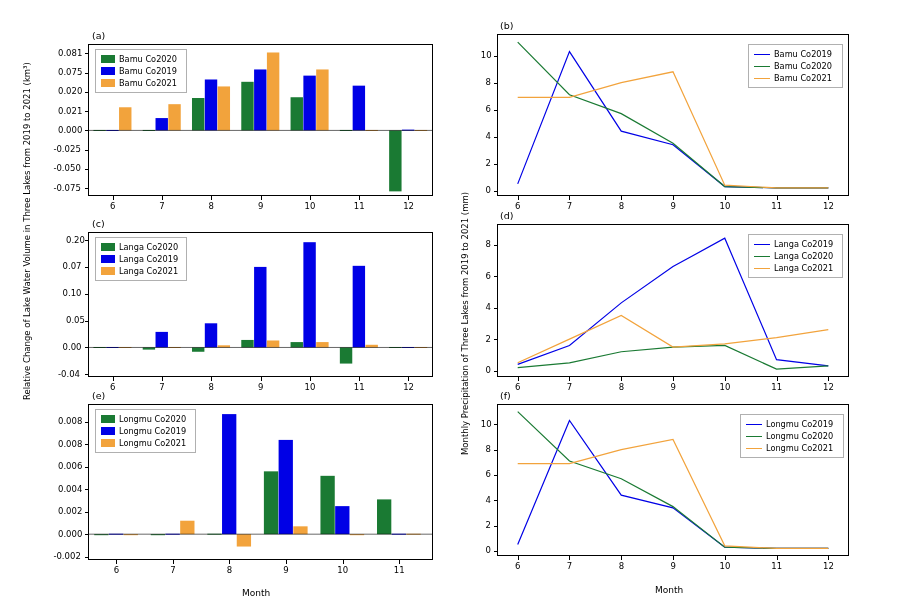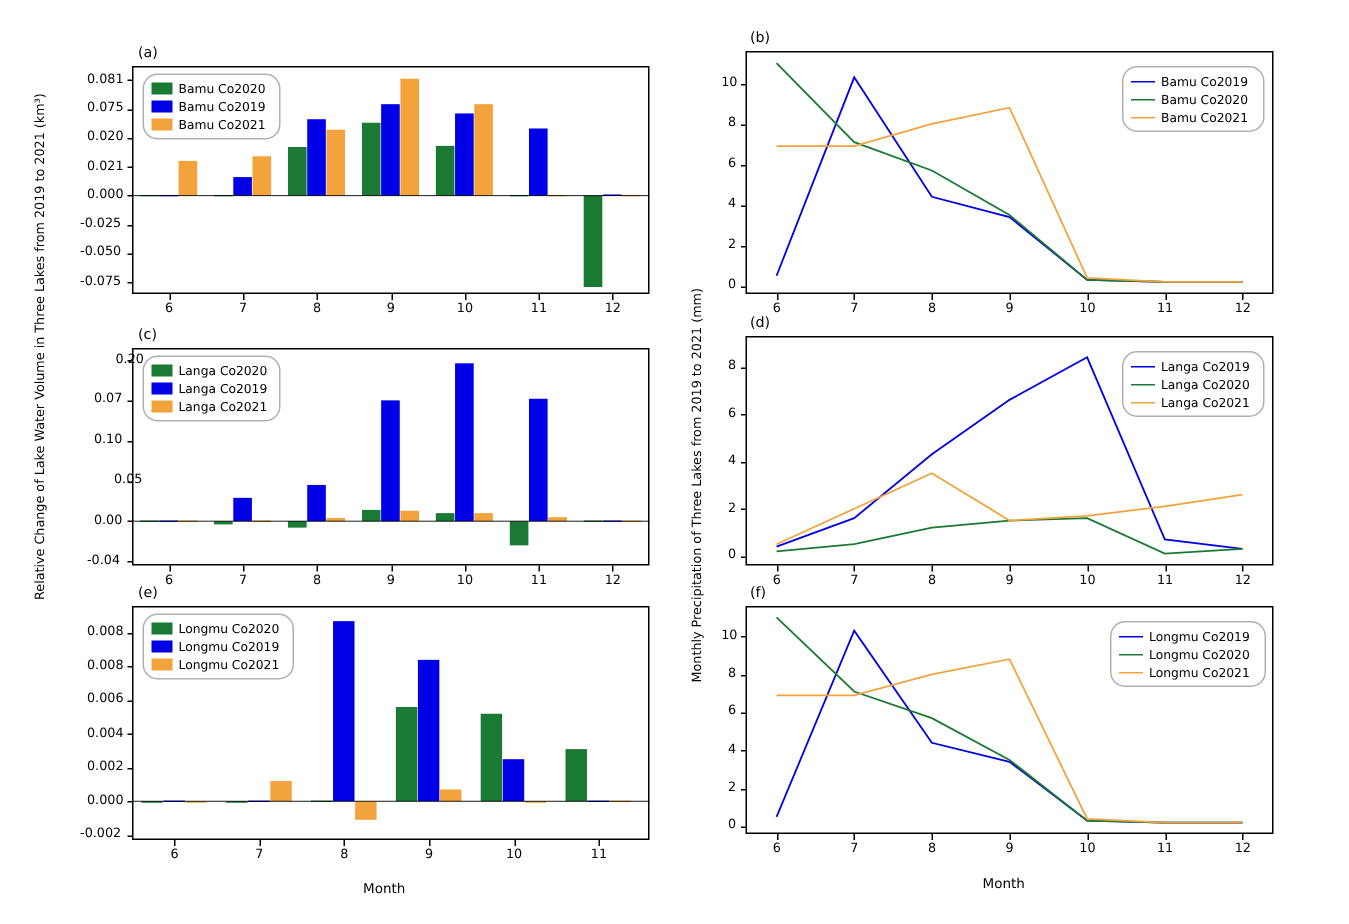--- a/index.html
+++ b/index.html
@@ -20,21 +20,21 @@
   .axislabel { position:absolute; font-size:9px; color:#000; white-space:nowrap; }
   .ylabelrot {
     position:absolute; font-size:8.5px; color:#000;
     transform-origin:0 0; transform:rotate(-90deg);
     white-space:nowrap;
   }
 
   
   .legend {
     position:absolute; border:1px solid #b0b0b0; background:rgba(255,255,255,0.92);
-    border-radius:10px; padding:3px 5px; box-sizing:border-box;text-align:center;
+    border-radius:0; padding:3px 5px; box-sizing:border-box;text-align:center;
   }
   .legend-row { display:flex; align-items:center; height:12px; }
   .legend-swatch-bar { width:14px; height:8px; margin-right:4px; flex:none; }
   .legend-swatch-line { width:16px; height:0; border-top:1.4px solid #000; margin-right:4px; flex:none; }
   .legend-text { font-size:8.2px; color:#000; white-space:nowrap; line-height:12px; }
   .svgwrap { position:absolute; left:0; top:0; }
 </style>
 </head>
 <body>
 
@@ -311,27 +311,27 @@
     <div class="ticklabel" style="left: 304.586px; top: 382px;">10</div>
     <div class="tick" style="left: 359.071px; top: 377px; width: 1px; height: 3.5px;"></div>
     <div class="ticklabel" style="left: 353.871px; top: 382px;">11</div>
     <div class="tick" style="left: 408.357px; top: 377px; width: 1px; height: 3.5px;"></div>
     <div class="ticklabel" style="left: 403.157px; top: 382px;">12</div>
     <div class="tick" style="left: 84.5px; top: 374.315px; width: 3.5px; height: 1px;"></div>
     <div class="ticklabel" style="left: 58px; top: 368.815px;">-0.04</div>
     <div class="tick" style="left: 84.5px; top: 347.463px; width: 3.5px; height: 1px;"></div>
     <div class="ticklabel" style="left: 62.6px; top: 341.963px;">0.00</div>
     <div class="tick" style="left: 84.5px; top: 320.611px; width: 3.5px; height: 1px;"></div>
-    <div class="ticklabel" style="left: 76px; top: 315.111px;">0.05</div>
+    <div class="ticklabel" style="left: 66px; top: 315.111px;">0.05</div>
     <div class="tick" style="left: 84.5px; top: 293.759px; width: 3.5px; height: 1px;"></div>
     <div class="ticklabel" style="left: 62.6px; top: 288.259px;">0.10</div>
     <div class="tick" style="left: 84.5px; top: 266.907px; width: 3.5px; height: 1px;"></div>
     <div class="ticklabel" style="left: 62.6px; top: 261.407px;">0.07</div>
     <div class="tick" style="left: 84.5px; top: 240.056px; width: 3.5px; height: 1px;"></div>
-    <div class="ticklabel" style="left: 77px; top: 234.556px; text-align: center;">0.20</div>
+    <div class="ticklabel" style="left: 66px; top: 234.556px; text-align: center;">0.20</div>
     <div class="tick" style="left: 517.706px; top: 377px; width: 1px; height: 3.5px;"></div>
     <div class="ticklabel" style="left: 515.106px; top: 382px;">6</div>
     <div class="tick" style="left: 569.471px; top: 377px; width: 1px; height: 3.5px;"></div>
     <div class="ticklabel" style="left: 566.871px; top: 382px;">7</div>
     <div class="tick" style="left: 621.235px; top: 377px; width: 1px; height: 3.5px;"></div>
     <div class="ticklabel" style="left: 618.635px; top: 382px;">8</div>
     <div class="tick" style="left: 673px; top: 377px; width: 1px; height: 3.5px;"></div>
     <div class="ticklabel" style="left: 670.4px; top: 382px;">9</div>
     <div class="tick" style="left: 724.765px; top: 377px; width: 1px; height: 3.5px;"></div>
     <div class="ticklabel" style="left: 719.565px; top: 382px;">10</div>

